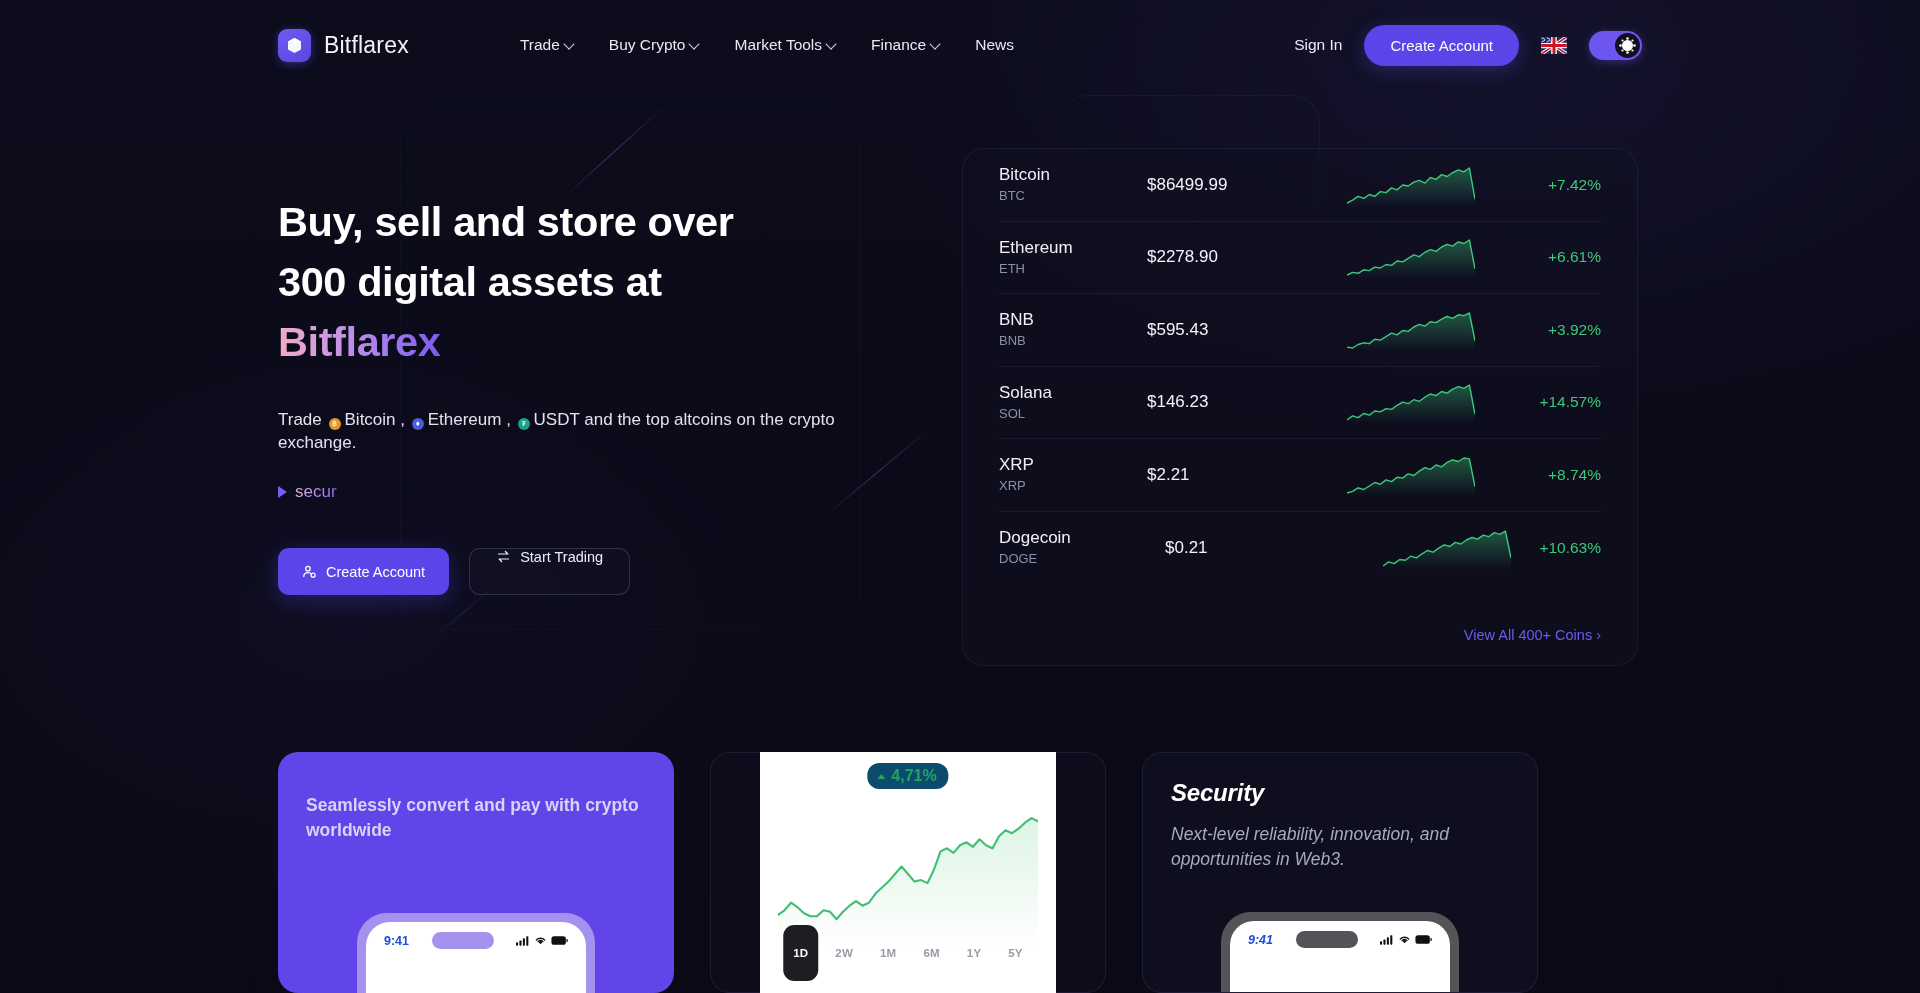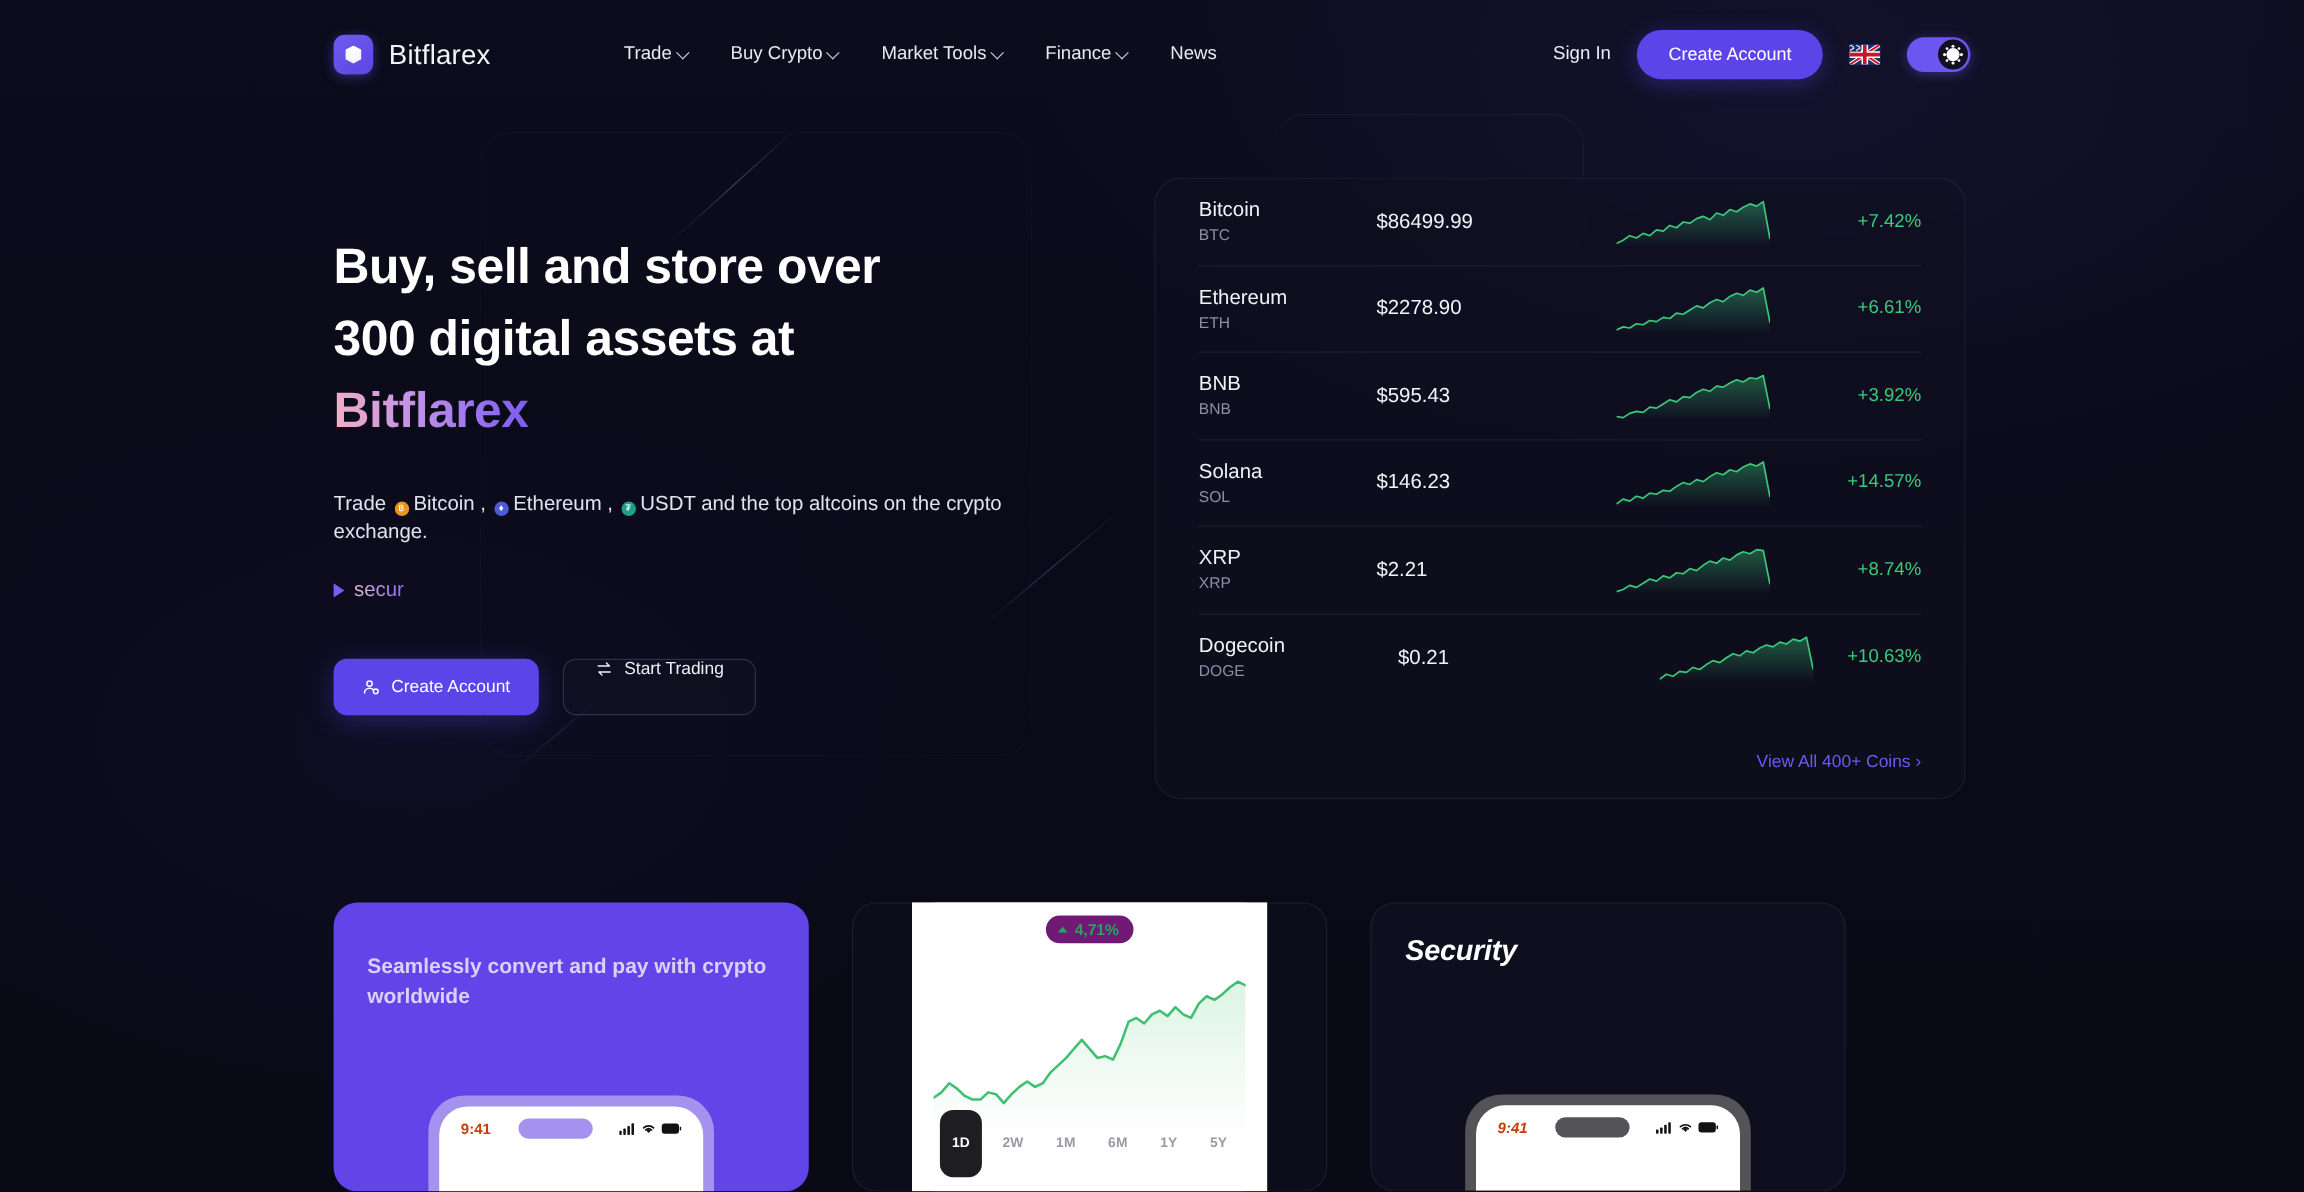--- a/index.html
+++ b/index.html
@@ -197,21 +197,21 @@
     border-radius: 30px 30px 0 0;
     padding: 9px 9px 0 9px;
   }
   .phone-purple { background: #a492ee; }
   .phone-dark { background: #545458; }
   .phone-screen {
     width: 100%; height: 100%; background: #fff;
     border-radius: 24px 24px 0 0; padding: 12px 18px 0 18px;
     display: flex; align-items: flex-start; justify-content: space-between;
   }
-  .phone-time { font-size: 12.5px; font-weight: bold; color: #c2410c; text-align: center; }
+  .phone-time { font-size: 12.5px; font-weight: bold; color: #1d4ed8; text-align: center; }
   .phone-notch { width: 62px; height: 17px; border-radius: 10px; margin-top: -2px; }
   .notch-purple { background: #a492ee; }
   .notch-dark { background: #545458; }
   .phone-status { display: flex; align-items: center; gap: 4px; margin-top: 1px; }
 
   
   .chart-card {
     width: 396px; height: 241px; position: relative;
     display: flex; align-items: stretch; justify-content: center;
   }
@@ -221,21 +221,21 @@
   }
   .chart-sheet {
     position: absolute; left: 50px; top: 0; width: 296px; height: 241px;
     background: #ffffff; overflow: hidden;
   }
   .chart-sheet-inner {
     position: absolute; left: 18px; top: 0; width: 260px; height: 241px; background: #fff;
   }
   .chg-badge {
     position: absolute; top: 11px; left: 50%; transform: translateX(-50%);
-    background: #701a75; color: #1fa75f; font-size: 13px; font-weight: bold;
+    background: #0c4a6e; color: #1fa75f; font-size: 16px; font-weight: bold;
     border-radius: 12px; padding: 4px 12px 4px 10px;
     display: inline-flex; align-items: center; gap: 6px; white-space: nowrap; text-align: center;
   }
   .chg-up-arrow {
     width: 0; height: 0; border-left: 4.5px solid transparent;
     border-right: 4.5px solid transparent; border-bottom: 5.5px solid #1fa75f;
   }
   .ranges {
     position: absolute; bottom: 12px; left: 50%; transform: translateX(-50%);
     display: flex; align-items: center; gap: 7px;
@@ -519,20 +519,21 @@
               <span class="range-pill">6M</span>
               <span class="range-pill">1Y</span>
               <span class="range-pill">5Y</span>
             </div>
         </div>
       </div>
     </div>
 
     <div class="card card-dark">
       <div class="card-title">Security</div>
+      <div class="card-desc">Next-level reliability, innovation, and opportunities in Web3.</div>
       <div class="phone phone-dark">
         <div class="phone-screen">
           <span class="phone-time">9:41</span>
           <span class="phone-notch notch-dark"></span>
           <span class="phone-status">
             <svg width="14" height="11" viewBox="0 0 16 12">
               <rect x="0" y="8" width="2.4" height="4" rx=".8" fill="#111"></rect>
               <rect x="3.9" y="6" width="2.4" height="6" rx=".8" fill="#111"></rect>
               <rect x="7.8" y="3.5" width="2.4" height="8.5" rx=".8" fill="#111"></rect>
               <rect x="11.7" y="1" width="2.4" height="11" rx=".8" fill="#111"></rect>

